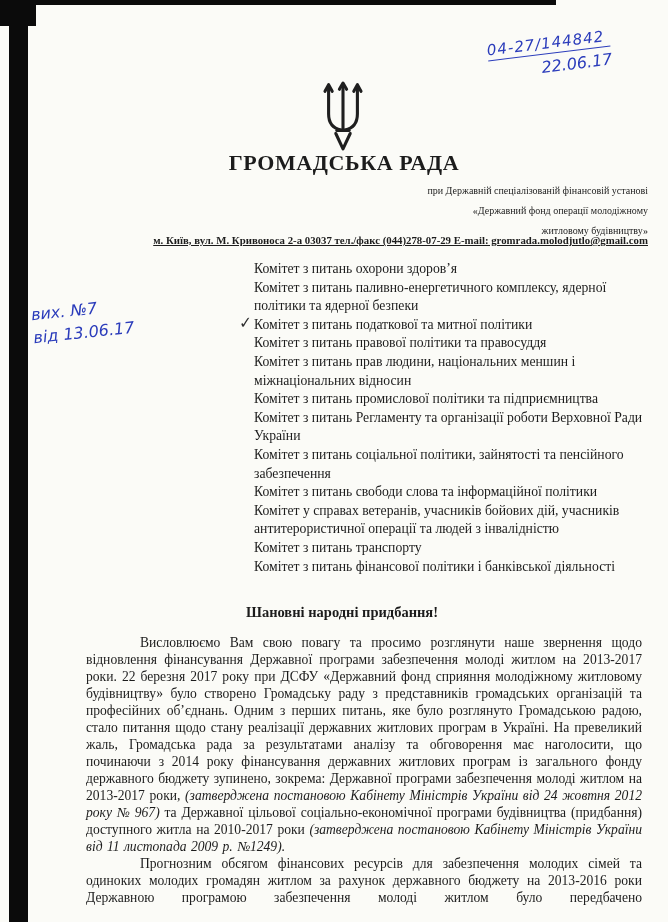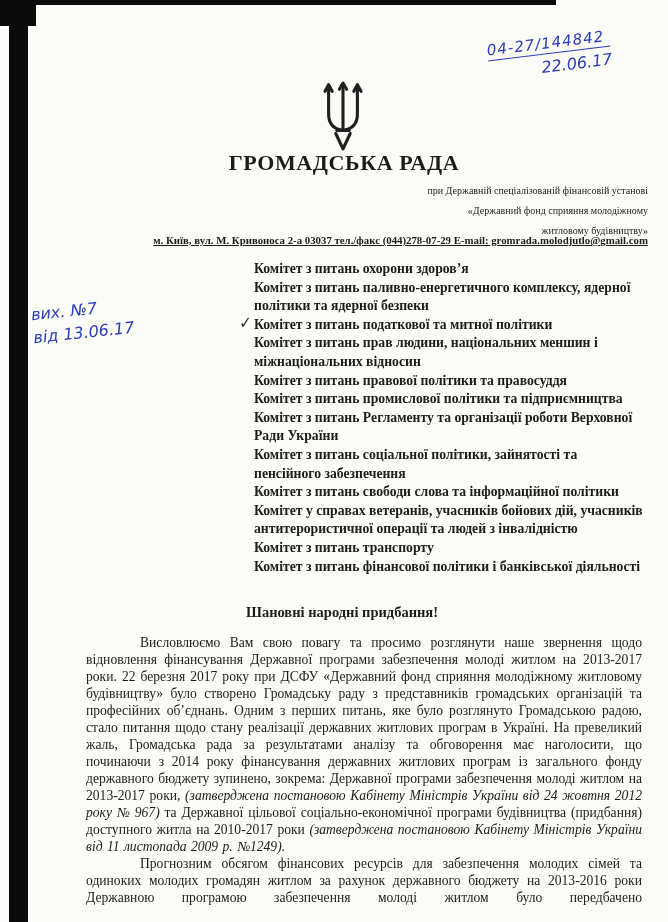--- a/index.html
+++ b/index.html
@@ -26,21 +26,21 @@
 
   
   .letterhead { position:absolute; top:150px; left:40px; width:608px; text-align:center; }
   .org-name { font-size:22px; font-weight:bold; letter-spacing:0.6px; margin-bottom:5px; }
   .org-sub  { font-size:10px; font-weight:normal; line-height:20px;text-align:right; }
   .contact  { position:absolute; top:234px; left:36px; width:612px; text-align:right;
               font-size:10.8px; font-weight:bold; text-decoration:underline; }
 
   
   .recipients { position:absolute; top:260px; left:254px; width:392px;
-                font-weight:bold; font-size:13.7px; line-height:18.6px; }
+                font-weight:normal; font-size:13.7px; line-height:18.6px; }
   .r-item { position:relative; }
   .check { position:absolute; left:-15px; top:-2px; font-size:16px; color:#2e2e2e;
            font-family:"DejaVu Sans", sans-serif; font-style:normal; transform:rotate(-4deg); }
 
   .salutation { position:absolute; top:604px; left:36px; width:612px; text-align:center;
                 font-weight:bold; font-size:14.5px; }
 
   
   .letter-body { position:absolute; top:634px; left:86px; width:556px;
                  font-size:13.6px; line-height:17px; text-align:justify; word-spacing:1px; }
@@ -73,38 +73,38 @@
         <path d="M43 18 L50 6 L57 18"></path>
         <path d="M38 98 H62"></path>
         <path d="M36 104 L50 134 L64 104"></path>
       </g>
     </svg>
   </div>
 
   <div class="letterhead">
     <div class="org-name">ГРОМАДСЬКА РАДА</div>
     <div class="org-sub">при Державній спеціалізованій фінансовій установі</div>
-    <div class="org-sub">«Державний фонд сприяння молодіжному</div>
+    <div class="org-sub">«Державний фонд операції молодіжному</div>
     <div class="org-sub">житловому будівництву»</div>
   </div>
   <div class="contact">м. Київ, вул. М. Кривоноса 2-а 03037 тел./факс (044)278-07-29  E-mail: gromrada.molodjutlo@gmail.com</div>
 
   <div class="hw out-note">
     <div>вих. №7</div>
     <div>від 13.06.17</div>
   </div>
 
   <div class="recipients">
     <div class="r-item">Комітет з питань охорони здоров’я</div>
     <div class="r-item">Комітет з питань паливно-енергетичного комплексу, ядерної політики та ядерної безпеки</div>
     <div class="r-item">
       <span class="check">✓</span><span>Комітет з питань податкової та митної політики</span>
     </div>
+    <div class="r-item">Комітет з питань правової політики та правосуддя</div>
     <div class="r-item">Комітет з питань прав людини, національних меншин і міжнаціональних відносин</div>
-    <div class="r-item">Комітет з питань правової політики та правосуддя</div>
     <div class="r-item">Комітет з питань промислової політики та підприємництва</div>
     <div class="r-item">Комітет з питань Регламенту та організації роботи Верховної Ради України</div>
     <div class="r-item">Комітет з питань соціальної політики, зайнятості та пенсійного забезпечення</div>
     <div class="r-item">Комітет з питань свободи слова та інформаційної політики</div>
     <div class="r-item">Комітет у справах ветеранів, учасників бойових дій, учасників антитерористичної операції та людей з інвалідністю</div>
     <div class="r-item">Комітет з питань транспорту</div>
     <div class="r-item">Комітет з питань фінансової політики і банківської діяльності</div>
   </div>
 
   <div class="salutation">Шановні народні придбання!</div>

